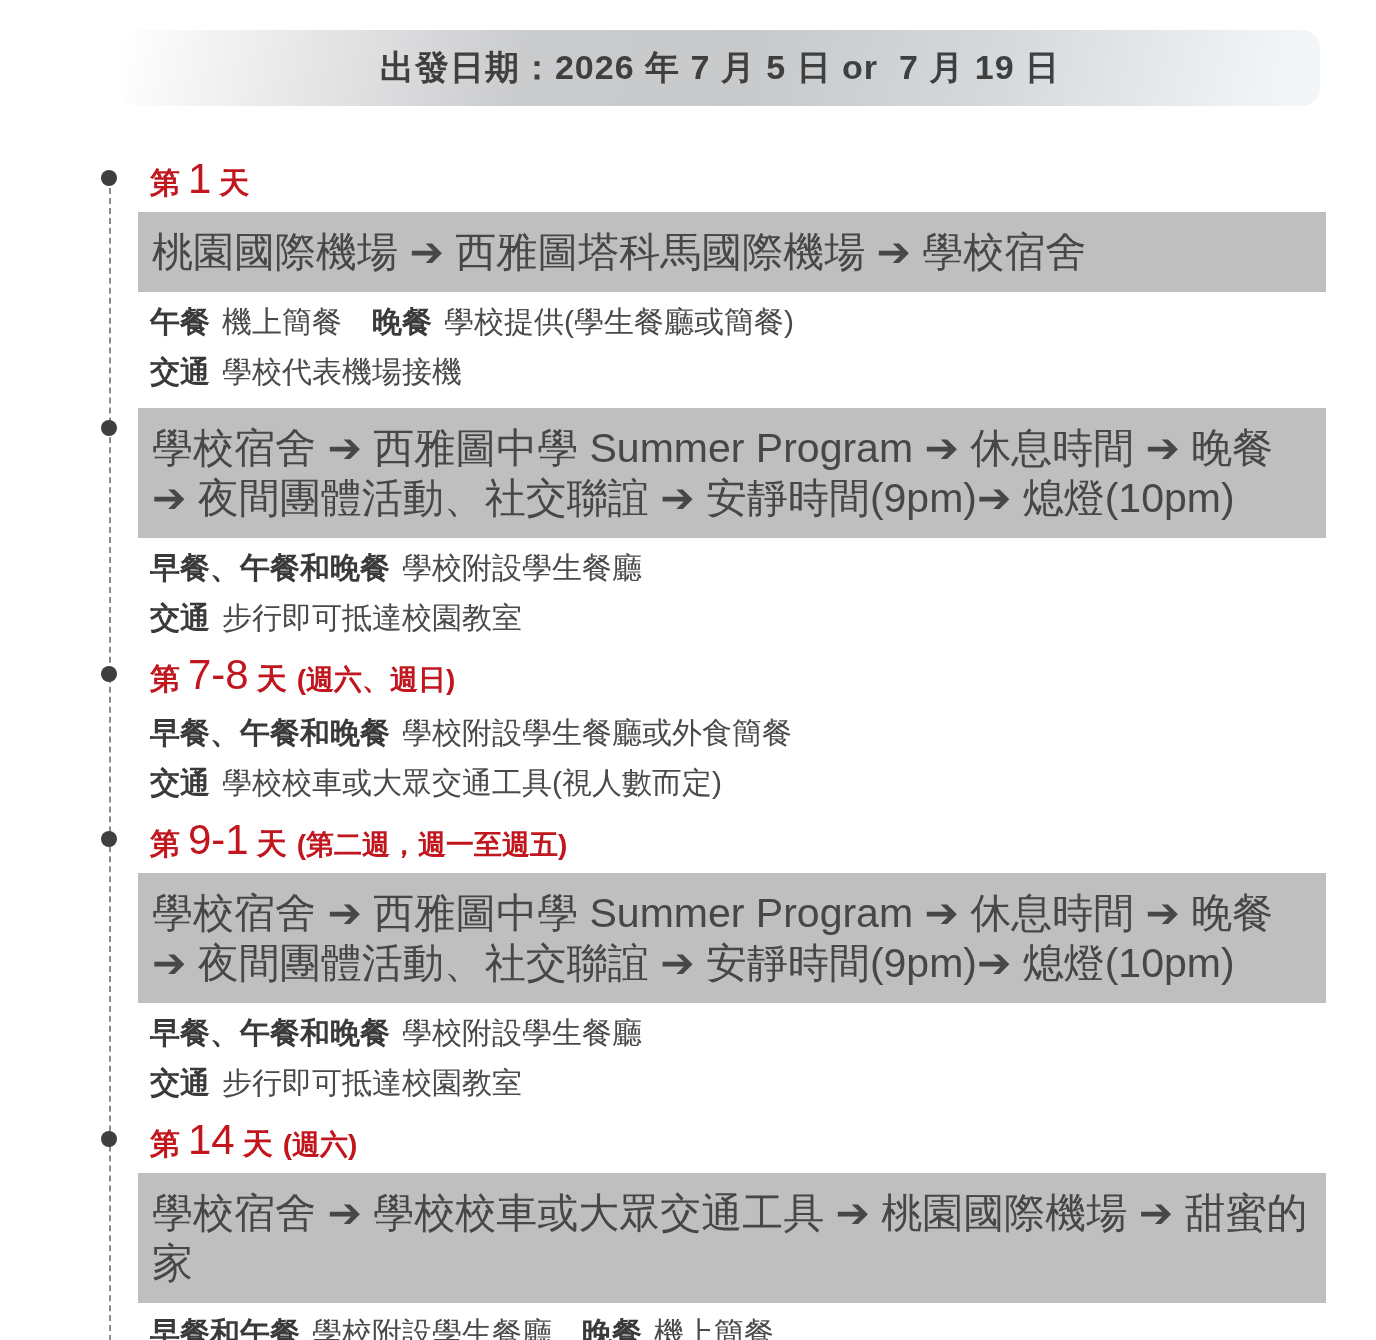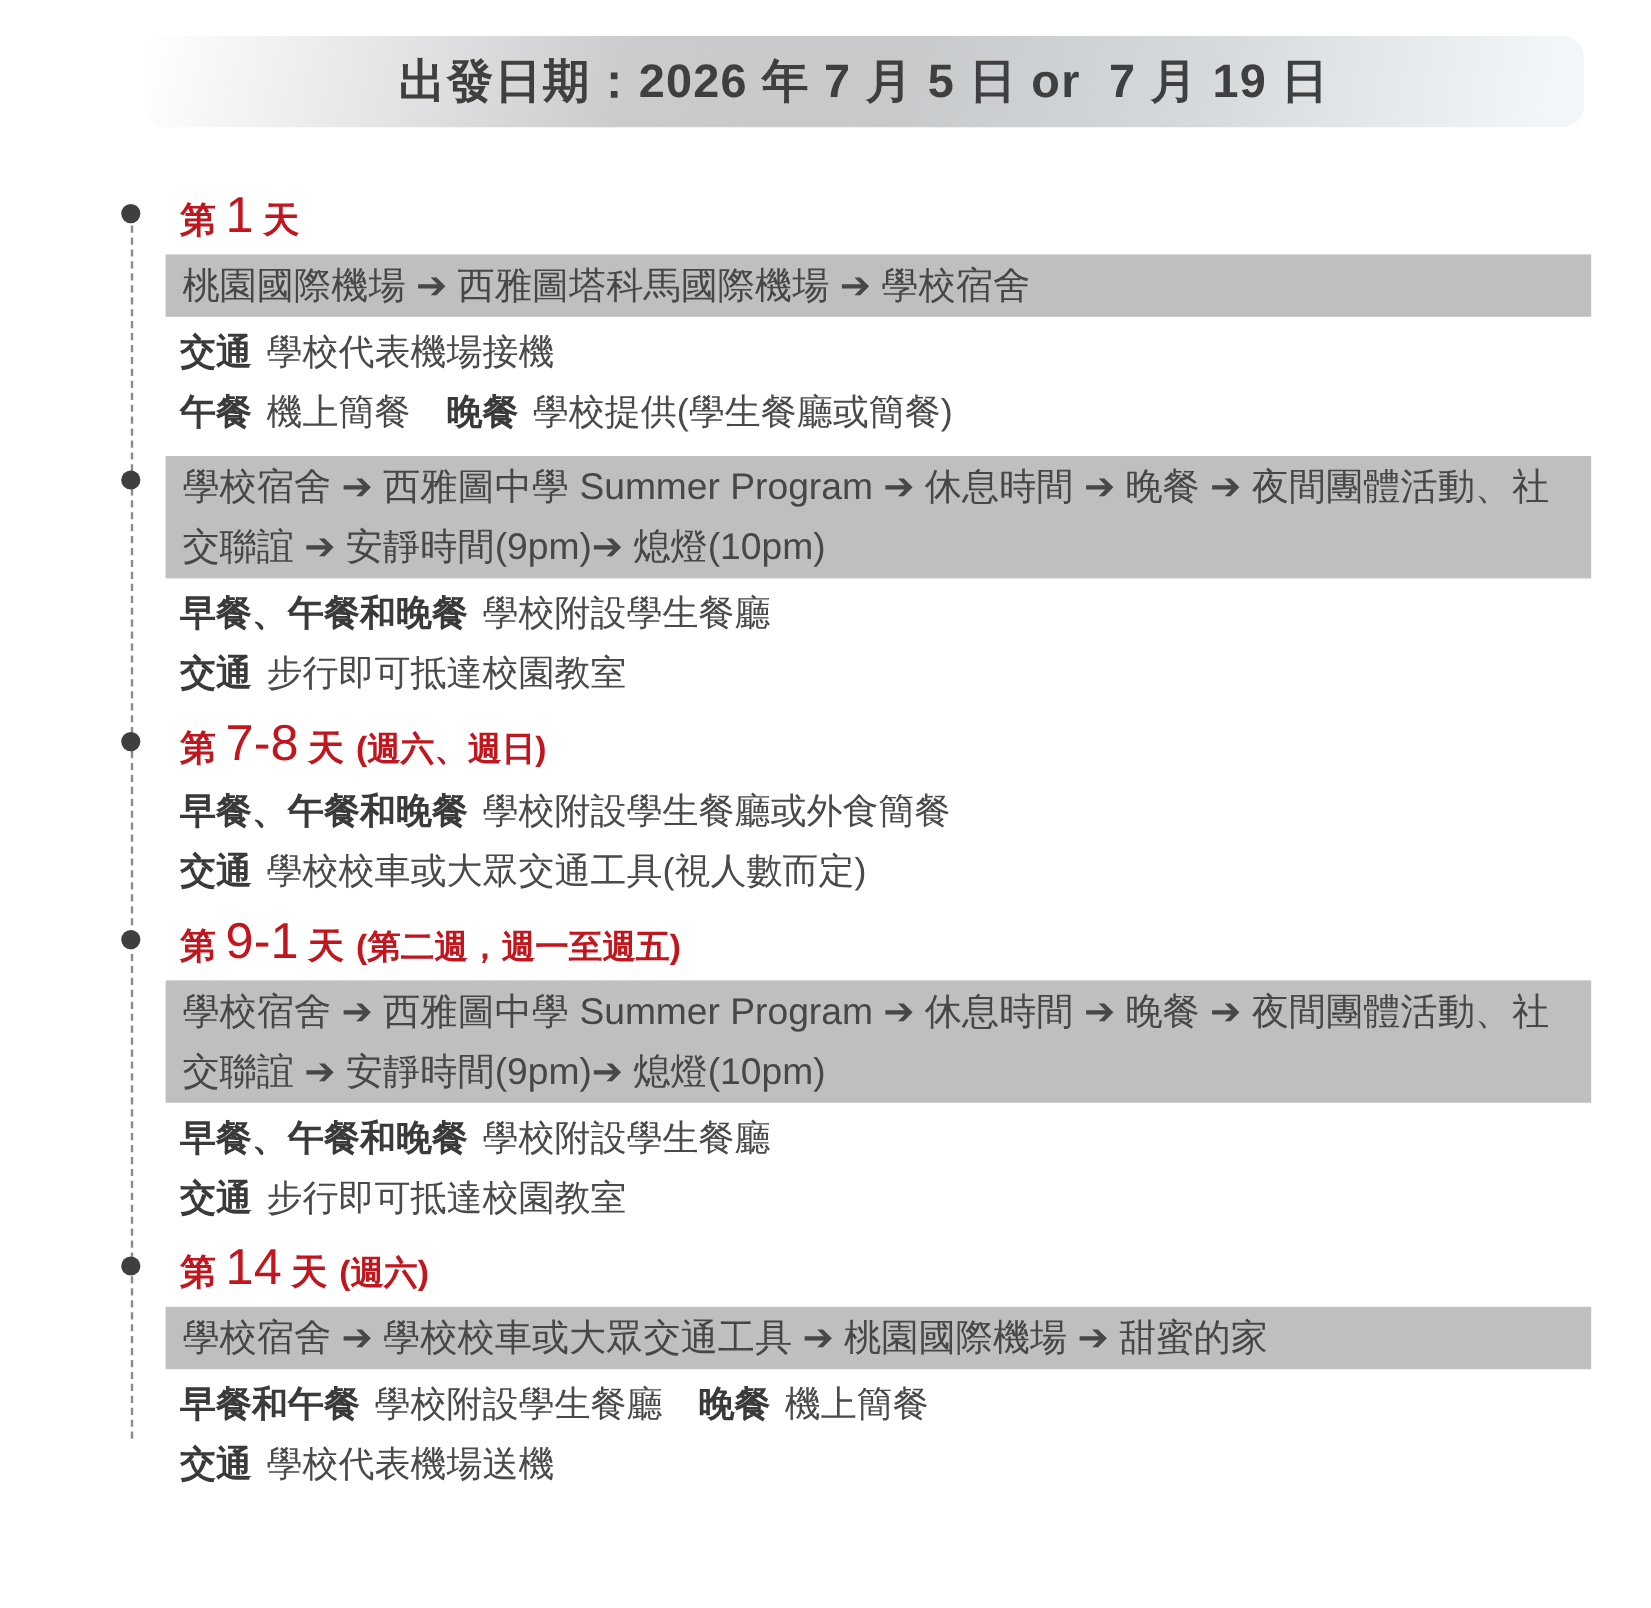--- a/index.html
+++ b/index.html
@@ -14,21 +14,21 @@
 
   
   .banner {
     position: absolute; left: 120px; top: 30px;
     width: 1200px; height: 76px;
     border-radius: 18px;
     background: linear-gradient(102deg, #ffffff 0%, #cacbcd 34%, #c7c9cb 52%, #d6dadd 74%, #f2f6f9 97%);
     display: flex; align-items: center; justify-content: center;
   }
   .banner-text {
-    font-size: 39px; font-weight: 700; color: #3f3f3f;
+    font-size: 34px; font-weight: 700; color: #3f3f3f;
     white-space: pre; letter-spacing: 1px; text-align: center;
   }
 
   
   .timeline { position: absolute; left: 138px; top: 152px; width: 1188px; }
   .timeline-line {
     position: absolute; left: -29px; top: 26px; bottom: 52px;
     border-left: 2px dashed #8b8b8b;
   }
   .day { position: relative; padding-top: 6px; }
@@ -41,22 +41,22 @@
     margin: 0 0 5px 12px;
     color: var(--accent-red, #c1161d);
     font-size: 30px; font-weight: 600; line-height: 46px;
     white-space: nowrap;
   }
   .day-num { font-size: 42px; font-weight: 500; margin: 0 8px; line-height: 1; }
   .day-note { font-size: 28px; margin-left: 10px; }
   .route-bar {
     background: var(--route-bar-bg, #bfbfbf);
     color: #474747;
-    font-size: 31px; line-height: 50px;
-    padding: 1px 14px;
+    font-size: 41px; line-height: 50px;
+    padding: 15px 14px;
     margin: 0 0 6px 0;
   }
   .info-line {
     margin: 10px 0 10px 12px;
     font-size: 30px; line-height: 40px;
     color: #4a4a4a;
   }
   .meal-label, .transport-label {
     font-weight: 700; color: #3a3a3a; margin-right: 12px;
   }
@@ -72,22 +72,22 @@
     <span class="banner-text">出發日期：2026 年 7 月 5 日 or  7 月 19 日</span>
   </div>
 
   <div class="timeline">
     <div class="timeline-line"></div>
 
     <section class="day">
       <div class="dot"></div>
       <h2 class="day-title"><span>第</span><span class="day-num">1</span><span>天</span><span class="day-note"></span></h2>
       <div class="route-bar">桃園國際機場 ➔ 西雅圖塔科馬國際機場 ➔ 學校宿舍</div>
+      <p class="info-line"><span class="meal-label">午餐</span><span>機上簡餐</span><span class="meal-label second">晚餐</span><span>學校提供(學生餐廳或簡餐)</span></p>
       <p class="info-line"><span class="transport-label">交通</span><span>學校代表機場接機</span></p>
-      <p class="info-line"><span class="meal-label">午餐</span><span>機上簡餐</span><span class="meal-label second">晚餐</span><span>學校提供(學生餐廳或簡餐)</span></p>
     </section>
 
     <section class="day">
       <div class="dot"></div>
       <div class="route-bar">學校宿舍 ➔ 西雅圖中學 Summer Program ➔ 休息時間 ➔ 晚餐 ➔ 夜間團體活動、社交聯誼 ➔ 安靜時間(9pm)➔ 熄燈(10pm)</div>
       <p class="info-line"><span class="meal-label">早餐、午餐和晚餐</span><span>學校附設學生餐廳</span><span class="meal-label second"></span><span></span></p>
       <p class="info-line"><span class="transport-label">交通</span><span>步行即可抵達校園教室</span></p>
     </section>
 
     <section class="day">

